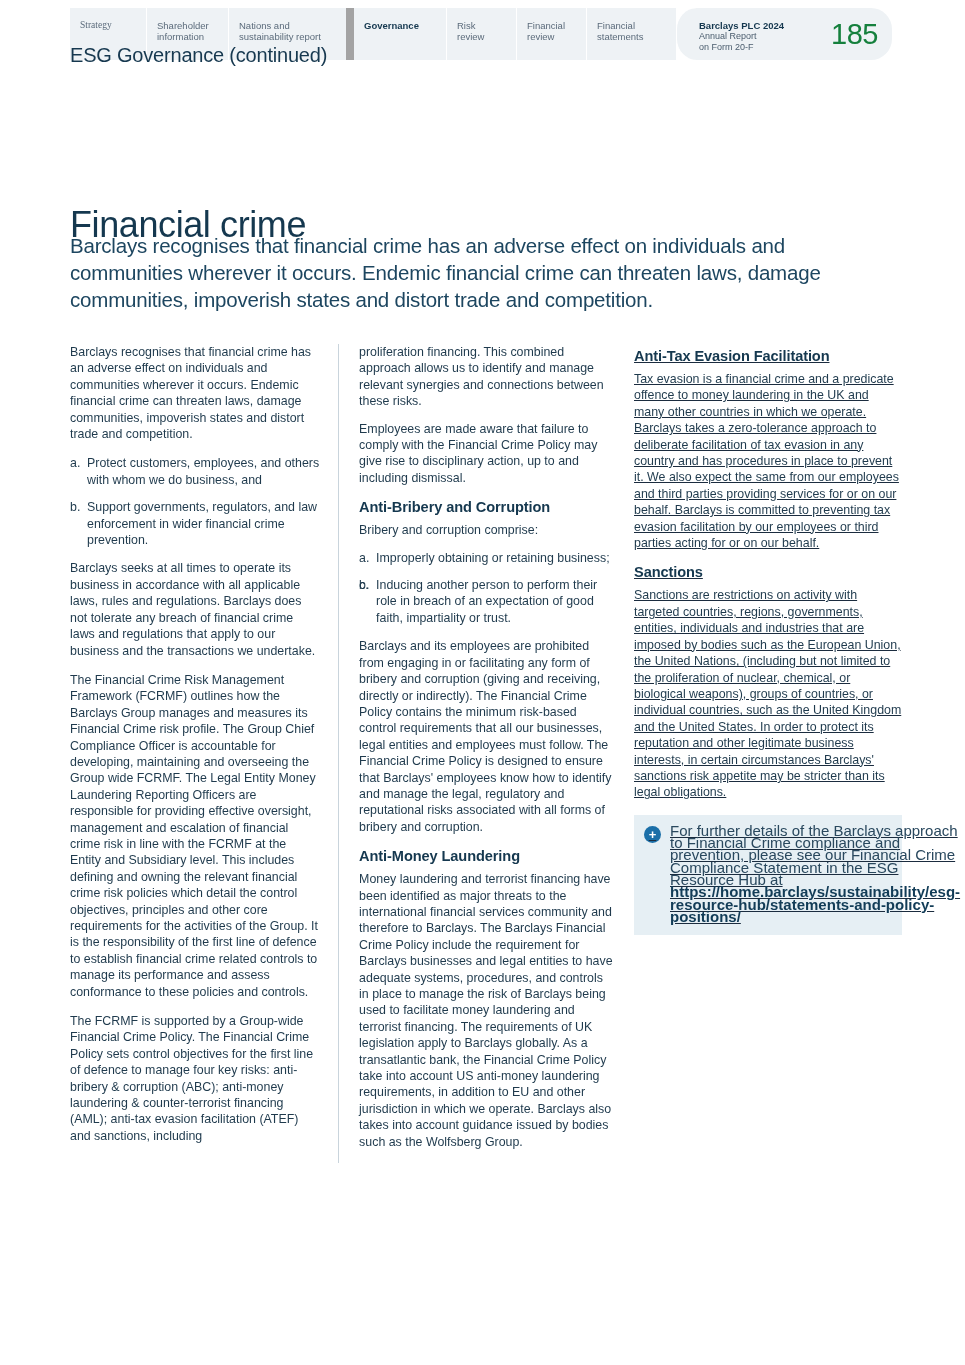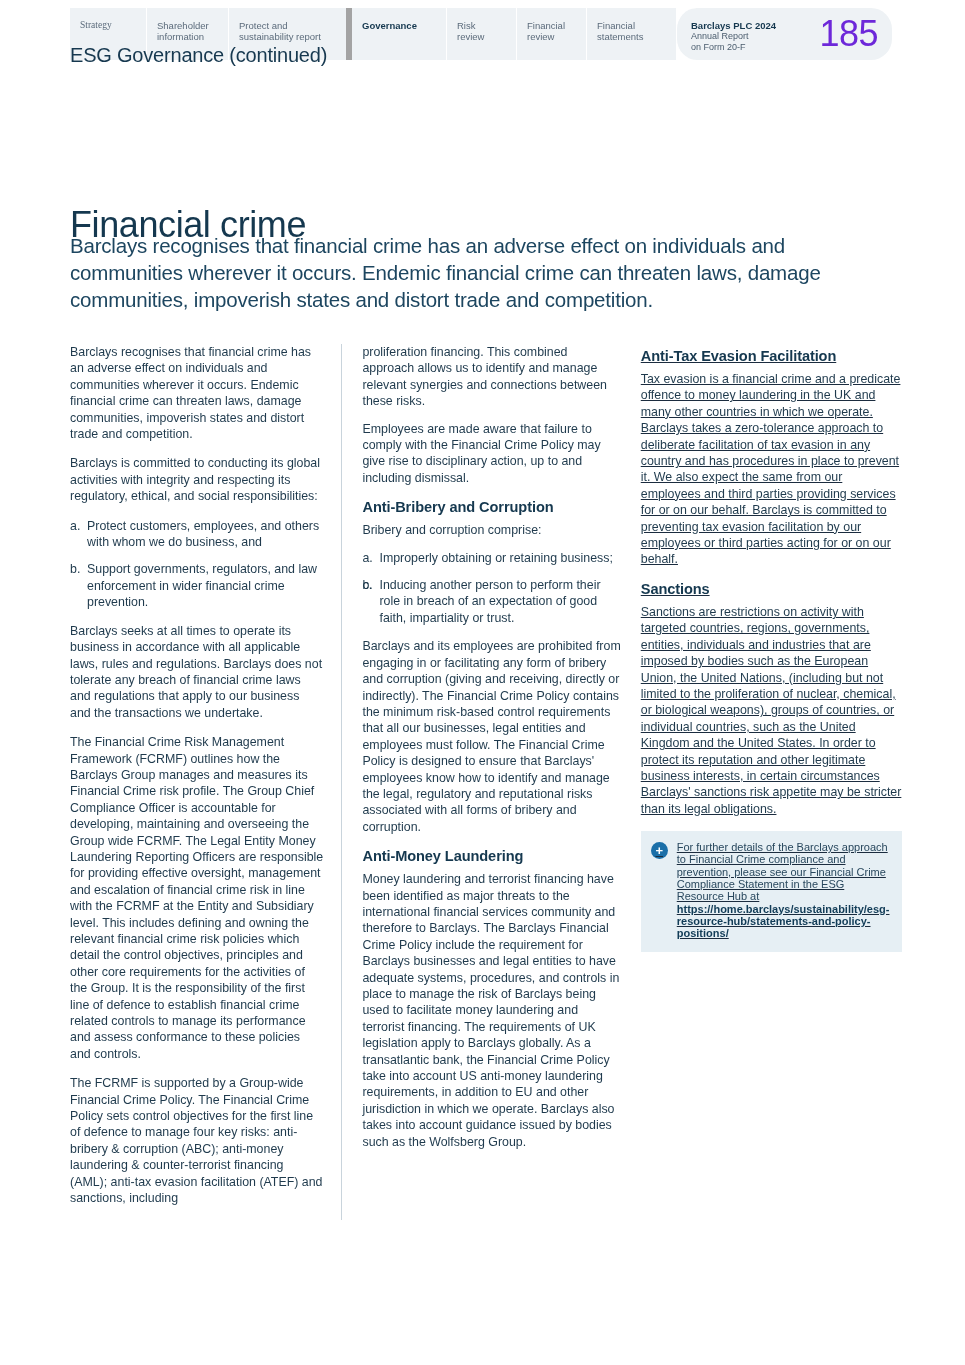--- a/index.html
+++ b/index.html
@@ -42,44 +42,44 @@
   .nav-tab.w2{width:82px;}
   .nav-tab.w3{width:118px;}
   .nav-tab.w4{width:100px;}
   .nav-tab.w5{width:70px;}
   .nav-tab.w6{width:70px;}
   .nav-tab.w7{width:90px;}
   .nav-tab.active{
     color:#15384f;
     font-weight:bold;
     background:#eef2f5;
-    border-left:6px solid #a3a3a3;
+    border-left:8px solid #a3a3a3;
   }
   .nav-tab span{display:block;}
   .nav-right{
     width:216px;
     background:#eef2f5;
     border-left:1px solid #ffffff;
     display:flex;
     align-items:center;
     justify-content:space-between;
-    padding:0 14px 0 14px;
+    padding:0 14px 0 22px;
     box-sizing:border-box;
     border-radius:21px;
   }
   .nav-right .meta{
     font-size:9px;
     line-height:11px;
     color:#4a5c6d;
     padding-top:4px;
   }
   .nav-right .meta .b{font-weight:bold;color:#15384f;font-size:9.5px;}
   .page-number{
-    font-size:36px;
-    color:#6d28d9;
+    font-size:29px;
+    color:#15803d;
     font-weight:normal;
     letter-spacing:-0.5px;
   }
 
   
   .runhead{
     position:absolute;
     left:70px; top:44px;
     font-size:20px;
     color:#16384f;
@@ -164,21 +164,21 @@
     background:#1b6fa8;
     color:#fff;
     font-size:13px;
     line-height:17px;
     text-align:center;
     margin-right:9px;
     margin-top:1px;
     font-weight:bold;
   }
   .infobox .txt{
-    font-size:11px;
+    font-size:15px;
     line-height:12.3px;
     color:#29485e;
   }
   .infobox .txt b{font-weight:bold;color:#123c57;}
 
   .tight{margin-bottom:11px;}
 </style>
 </head>
 <body>
 
@@ -189,21 +189,21 @@
       <span>Strategy</span>
     </div>
     <div class="nav-tab w2">
       <div>
         <span>Shareholder</span>
         <span>information</span>
       </div>
     </div>
     <div class="nav-tab w3">
       <div>
-        <span>Protect and</span>
+        <span>Nations and</span>
         <span>sustainability report</span>
       </div>
     </div>
     <div class="nav-tab w4 active">
       <span>Governance</span>
     </div>
     <div class="nav-tab w5">
       <div>
         <span>Risk</span>
         <span>review</span>
@@ -233,21 +233,20 @@
 
   <div class="runhead">ESG Governance (continued)</div>
 
   <h1 class="title">Financial crime</h1>
   <div class="standfirst">Barclays recognises that financial crime has an adverse effect on individuals and communities wherever it occurs. Endemic financial crime can threaten laws, damage communities, impoverish states and distort trade and competition.</div>
 
   <div class="cols">
 
     <div class="col c1">
       <p>Barclays recognises that financial crime has an adverse effect on individuals and communities wherever it occurs. Endemic financial crime can threaten laws, damage communities, impoverish states and distort trade and competition.</p>
-      <p>Barclays is committed to conducting its global activities with integrity and respecting its regulatory, ethical, and social responsibilities:</p>
       <ol class="alpha">
         <li>
           <span class="mk">a.</span>
           <span>Protect customers, employees, and others with whom we do business, and</span>
         </li>
         <li>
           <span class="mk">b.</span>
           <span>Support governments, regulators, and law enforcement in wider financial crime prevention.</span>
         </li>
       </ol>

